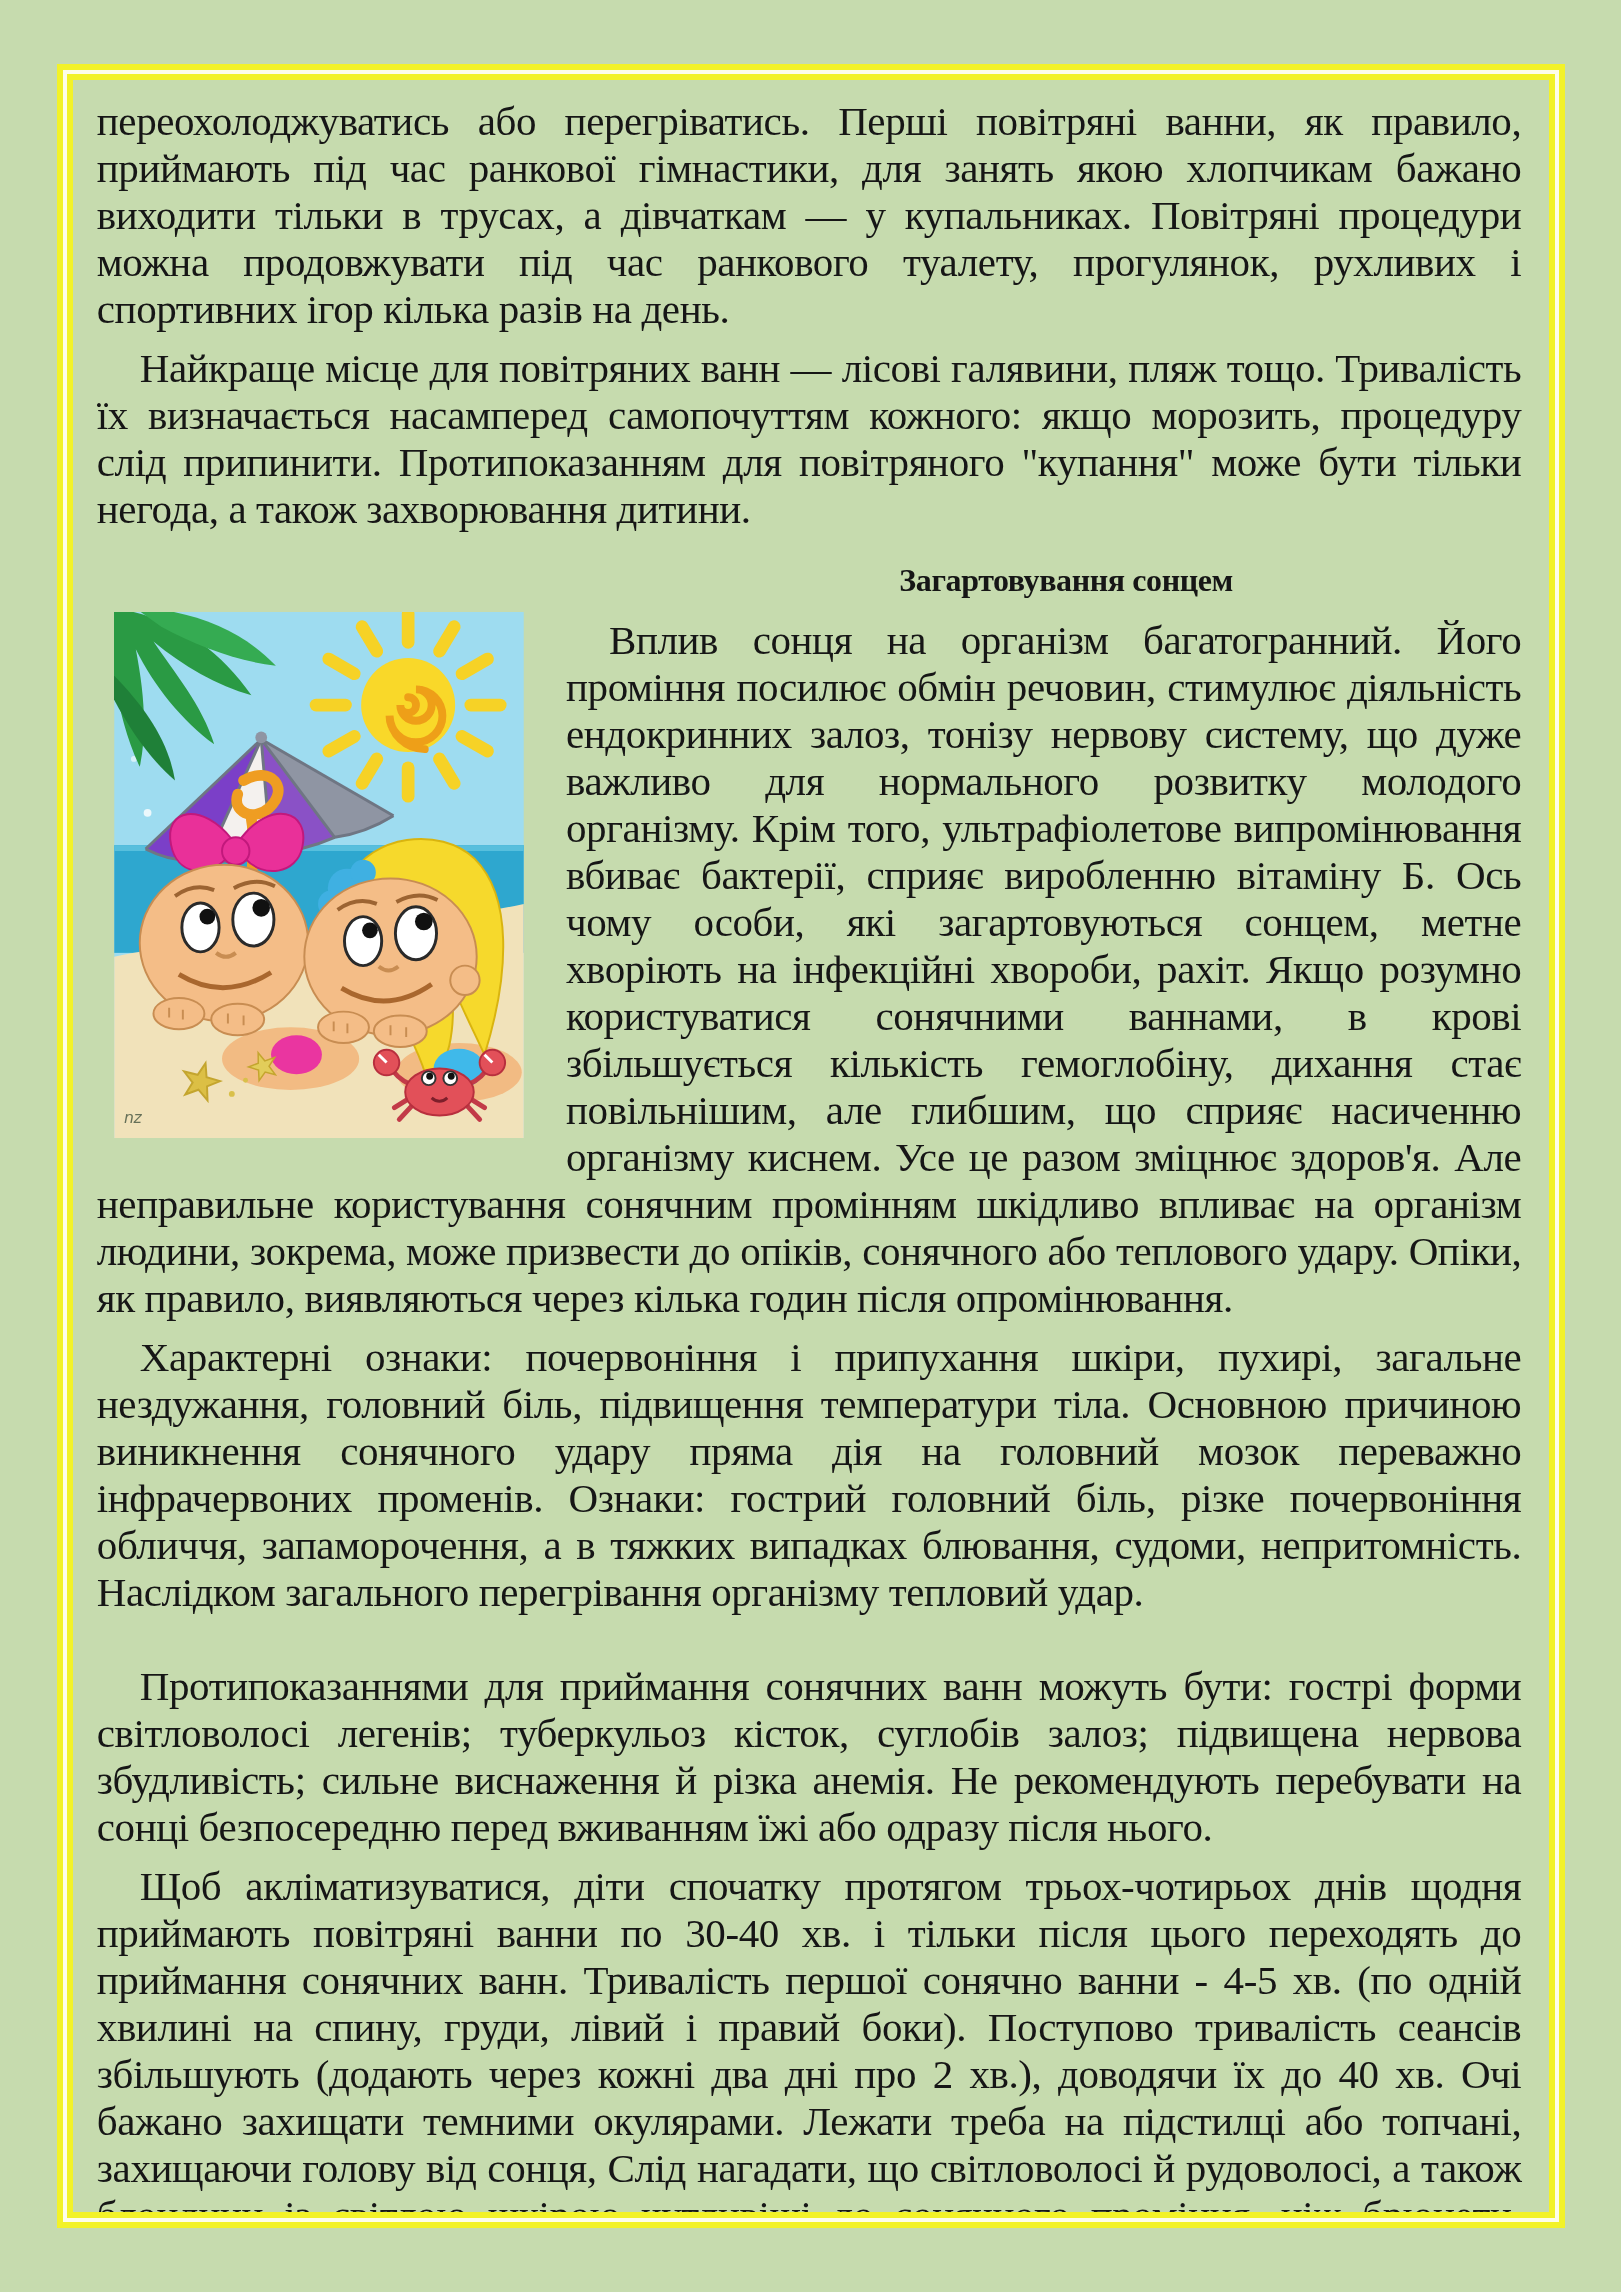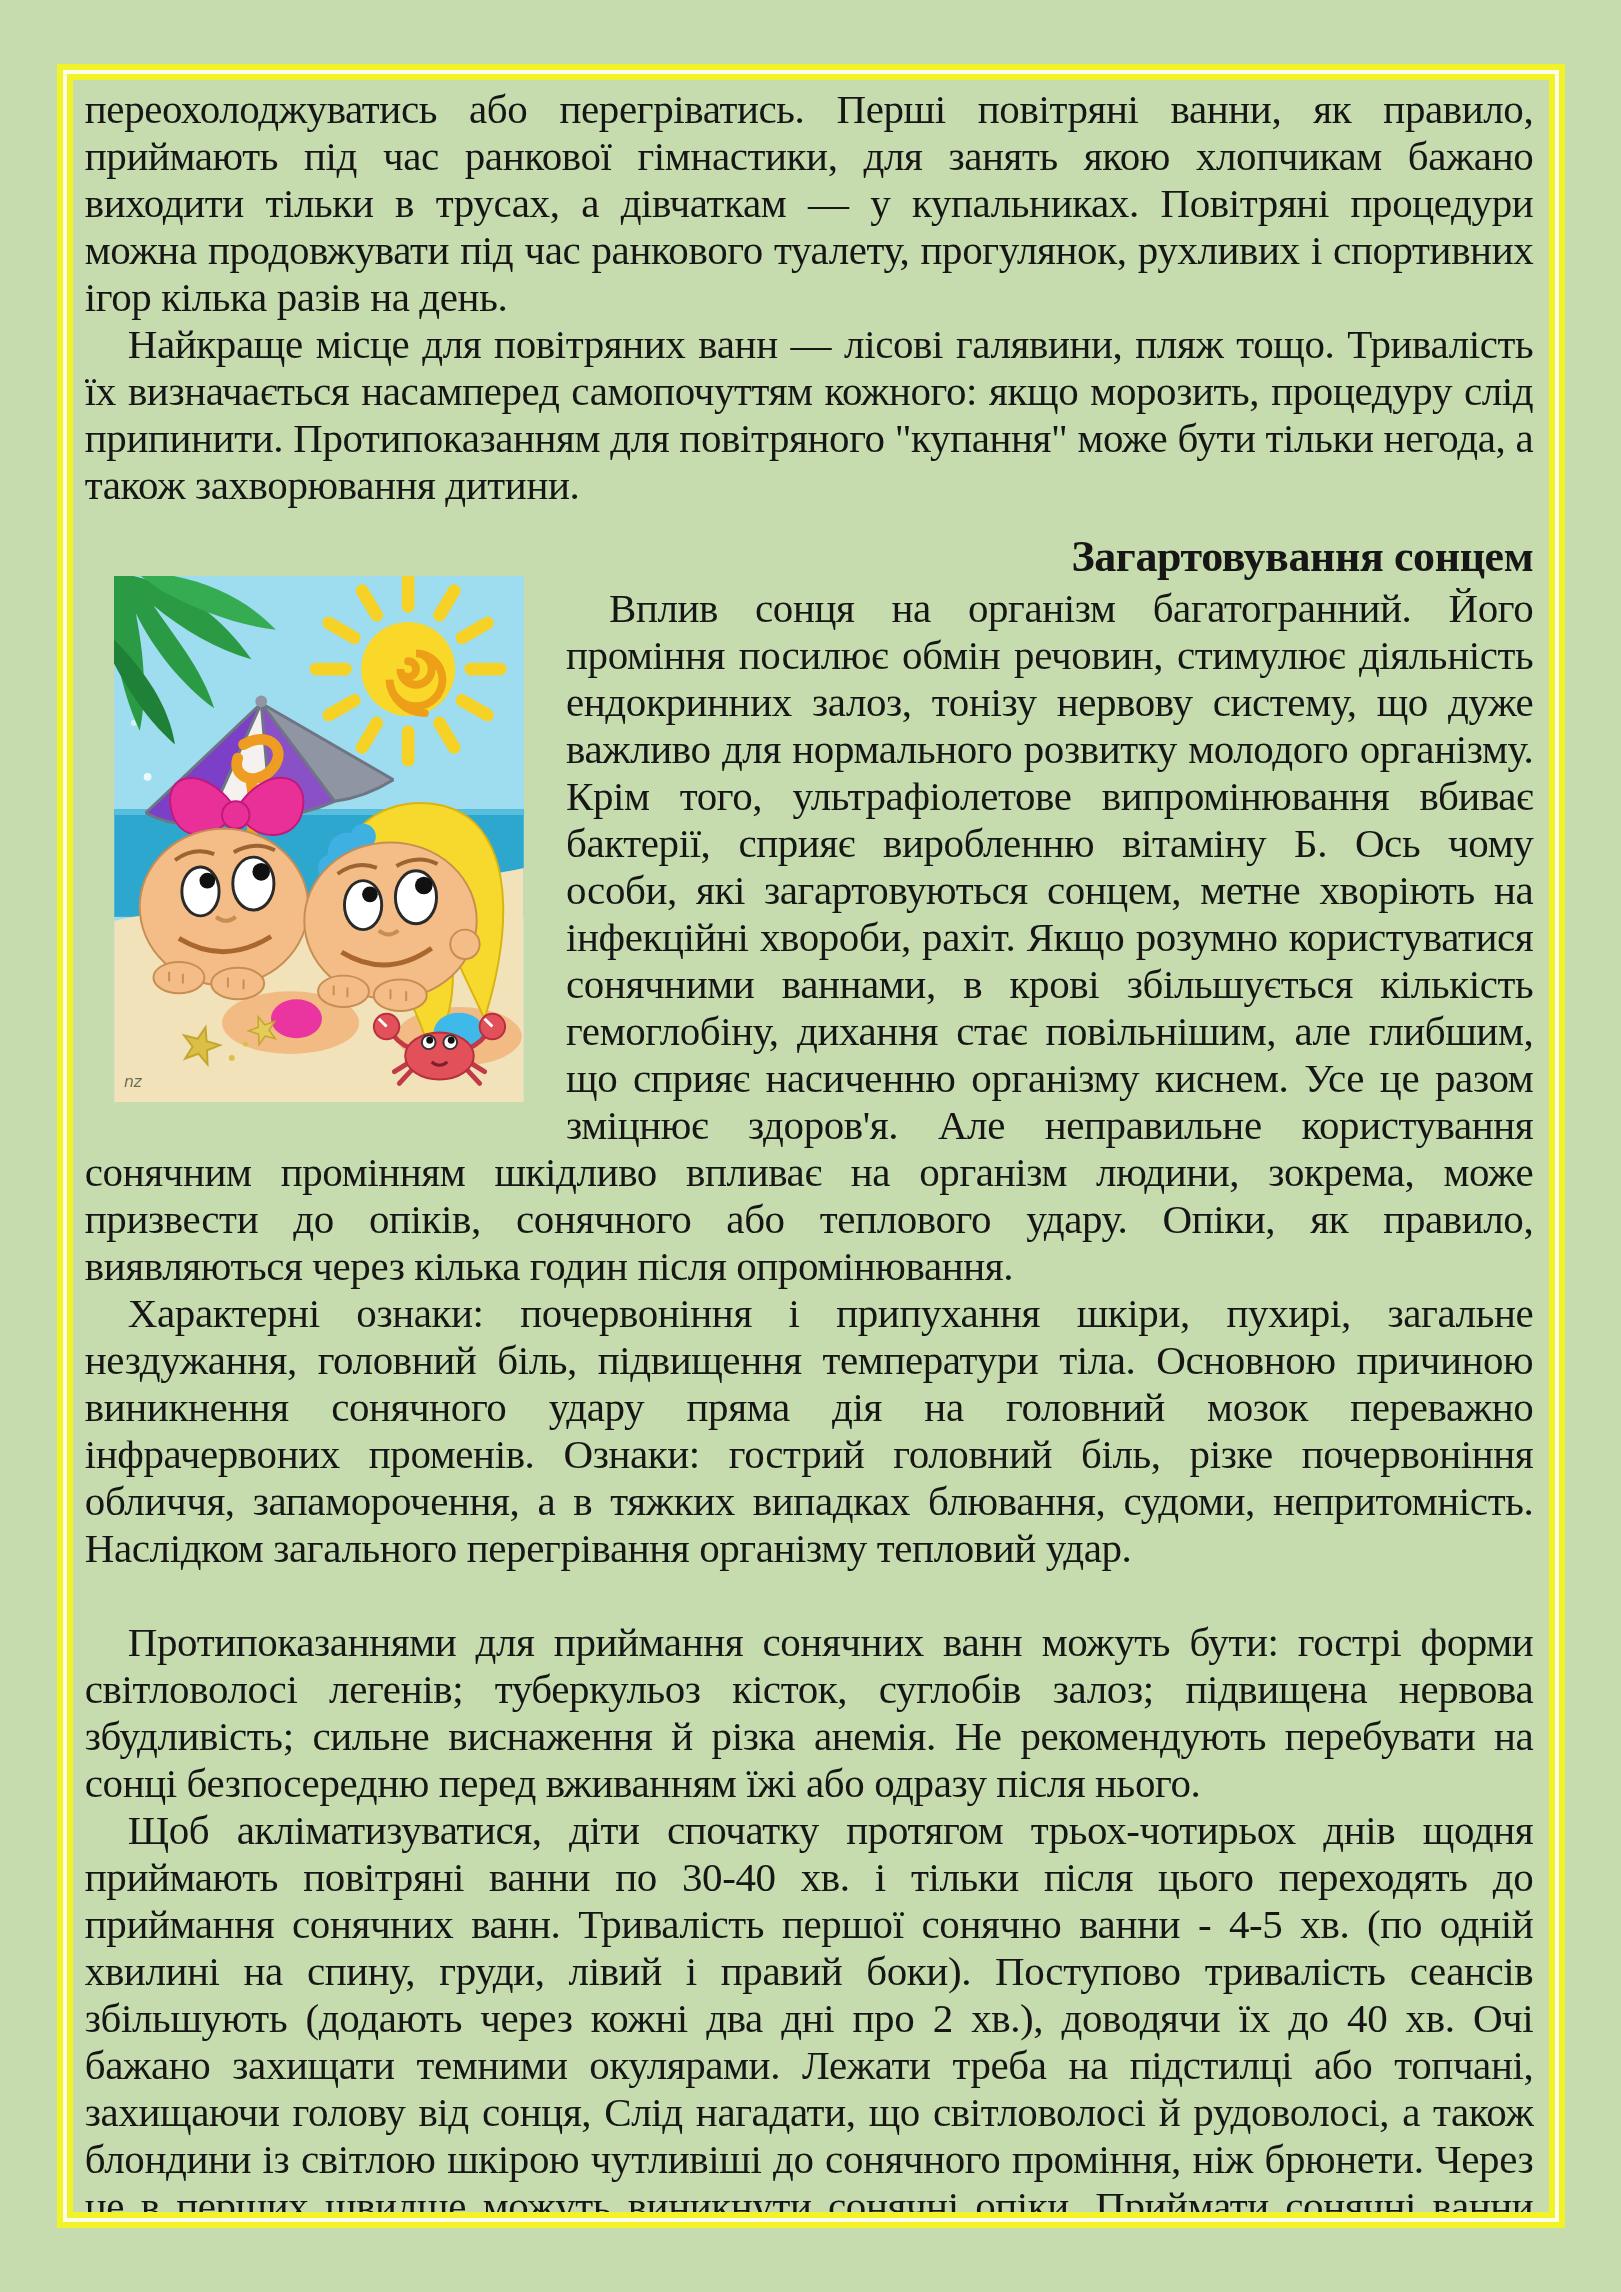--- a/index.html
+++ b/index.html
@@ -31,29 +31,29 @@
   .content{
     width:100%;height:100%;
     box-sizing:border-box;
     padding:5.9px 15.7px 7.8px 11.8px;
     font-size:41px;
     line-height:47px;
     letter-spacing:-0.4px;
     text-align:justify;
     overflow:hidden;
   }
-  .content p{margin:0;}
+  .content p{margin:12px;}
   p.indent{text-indent:43px;}
   p.gap-top{margin-top:47px;}
   h2.section-heading{
     margin:23.5px 0 3.9px 0;
-    font-size:44px;
+    font-size:32px;
     line-height:49px;
     font-weight:bold;
-    text-align:right;
+    text-align:center;
     text-indent:33px;
     letter-spacing:-0.4px;
   }
   figure.illustration{
     float:left;
     width:410px;height:526px;
     margin:51px 25.5px 7.8px 13.7px;
     padding:16px;
   }
   figure.illustration svg{display:block;width:100%;height:100%;}

